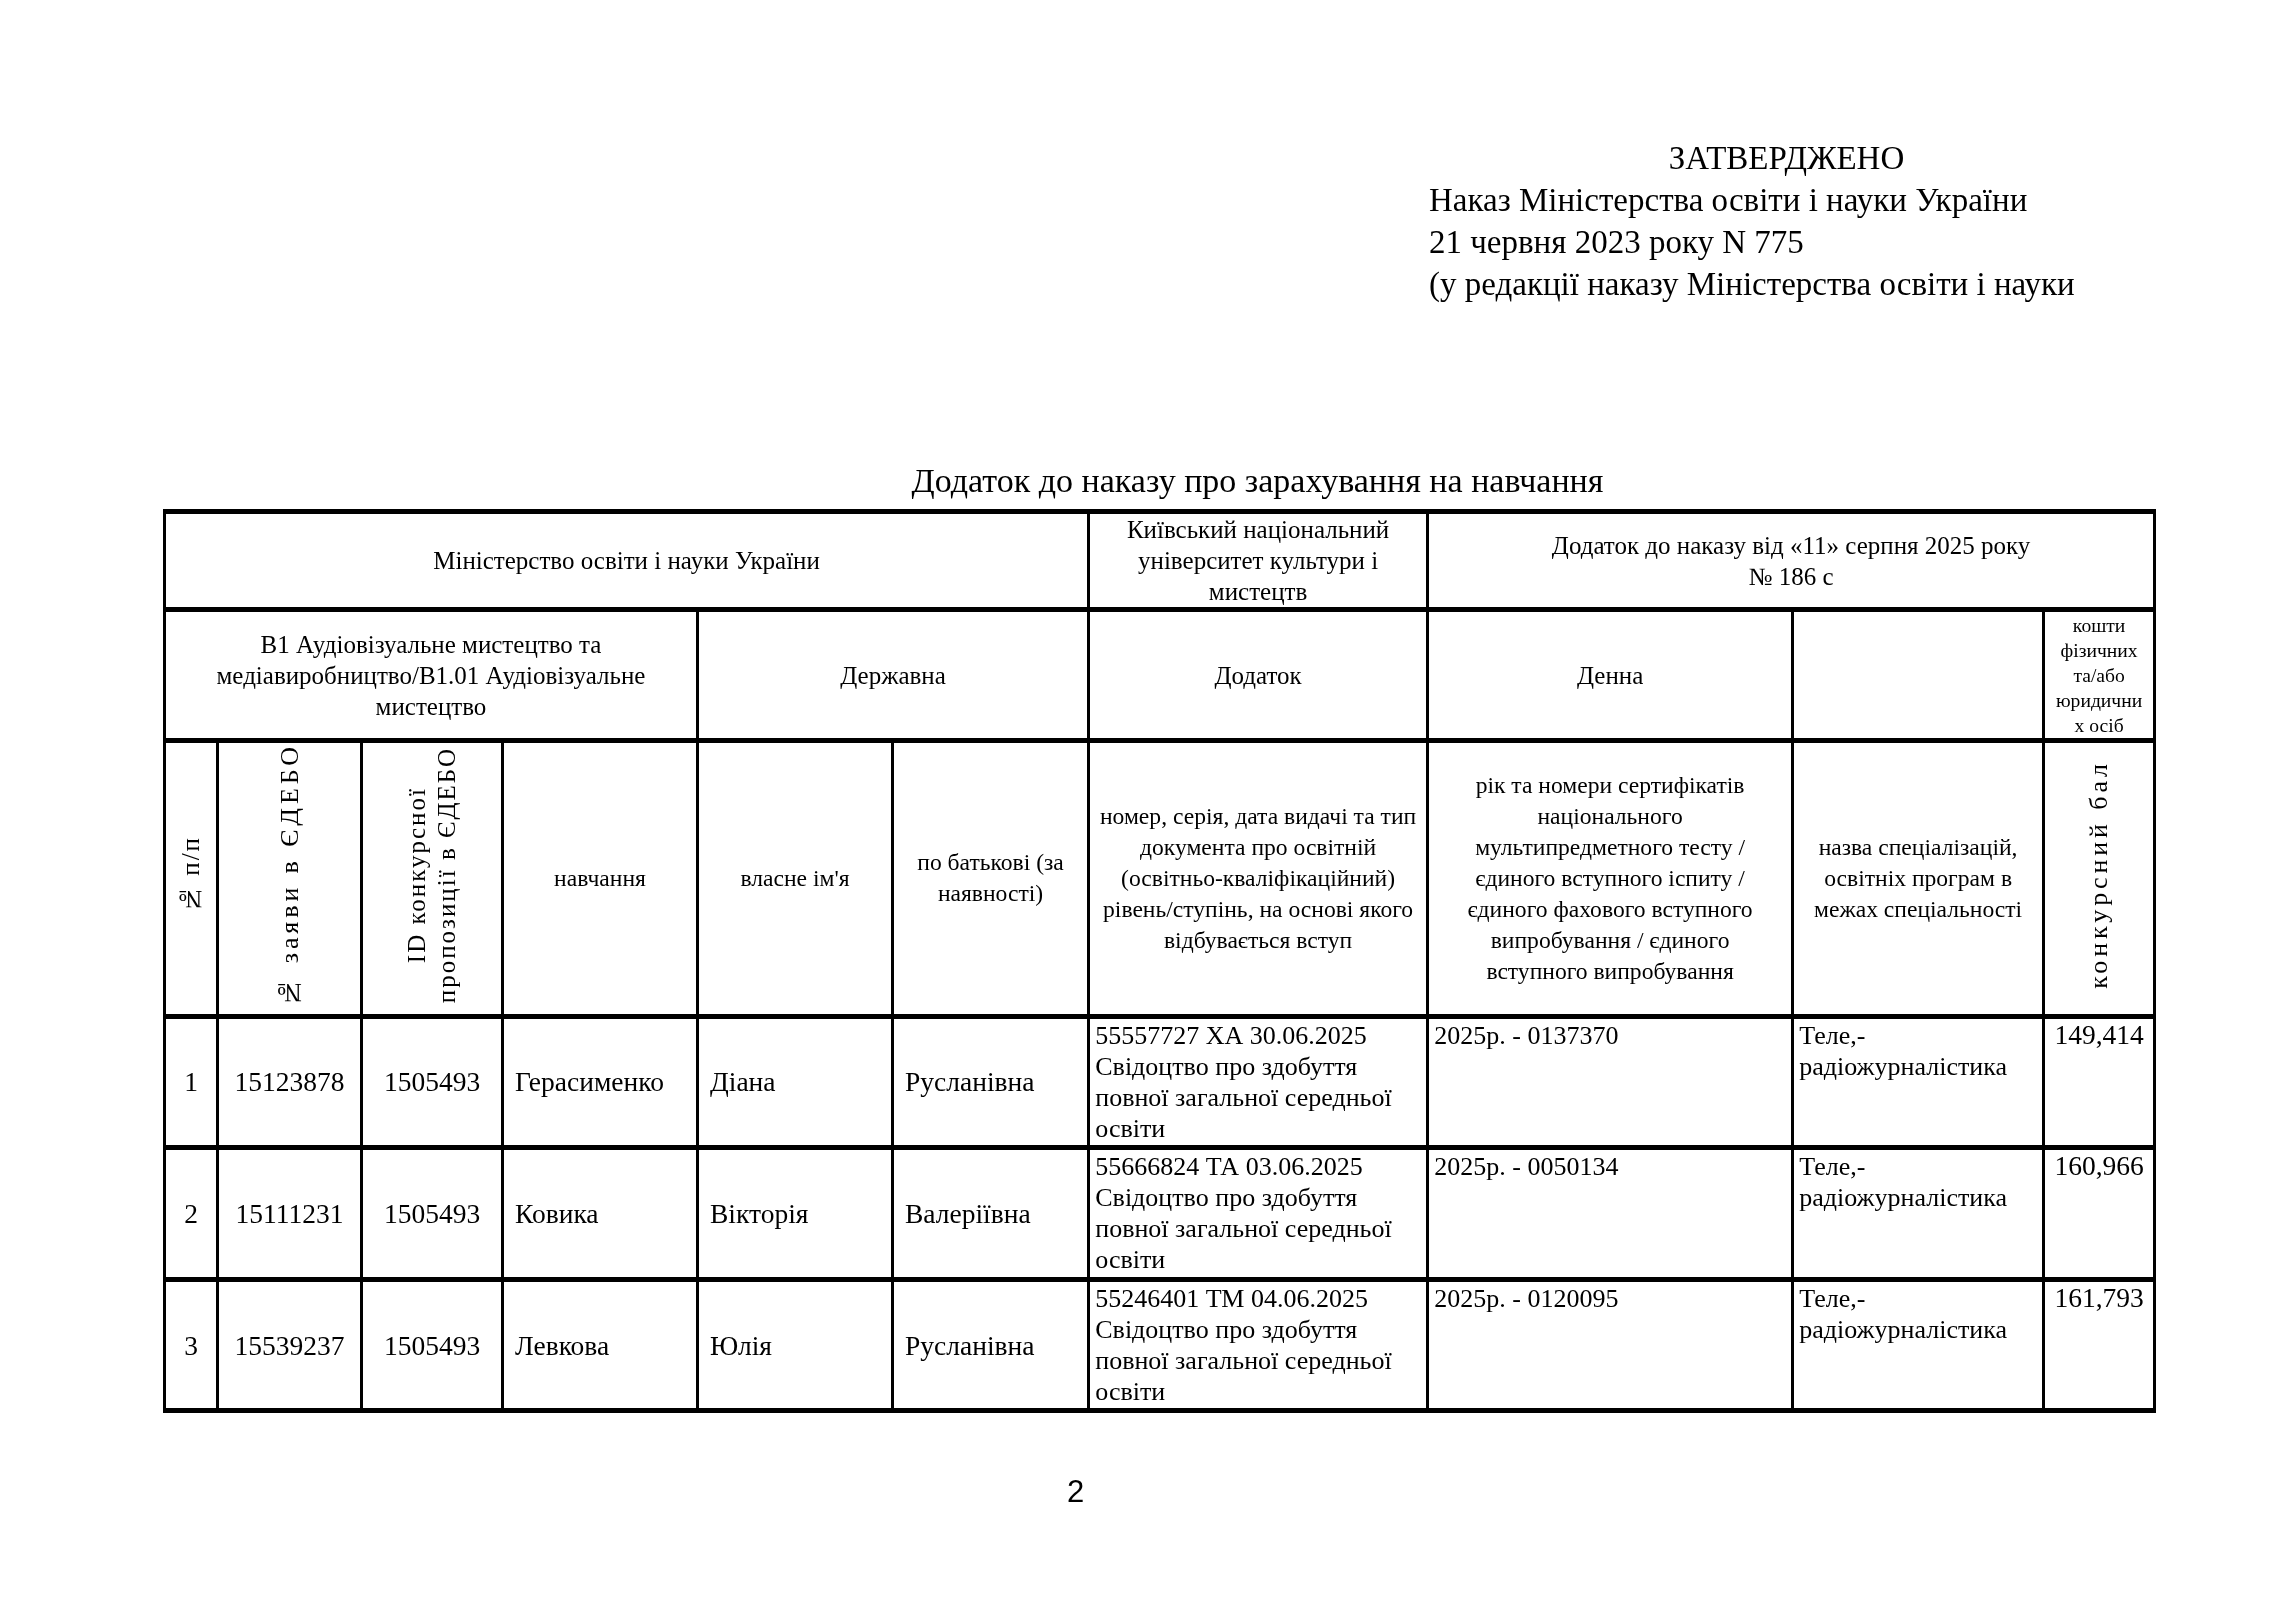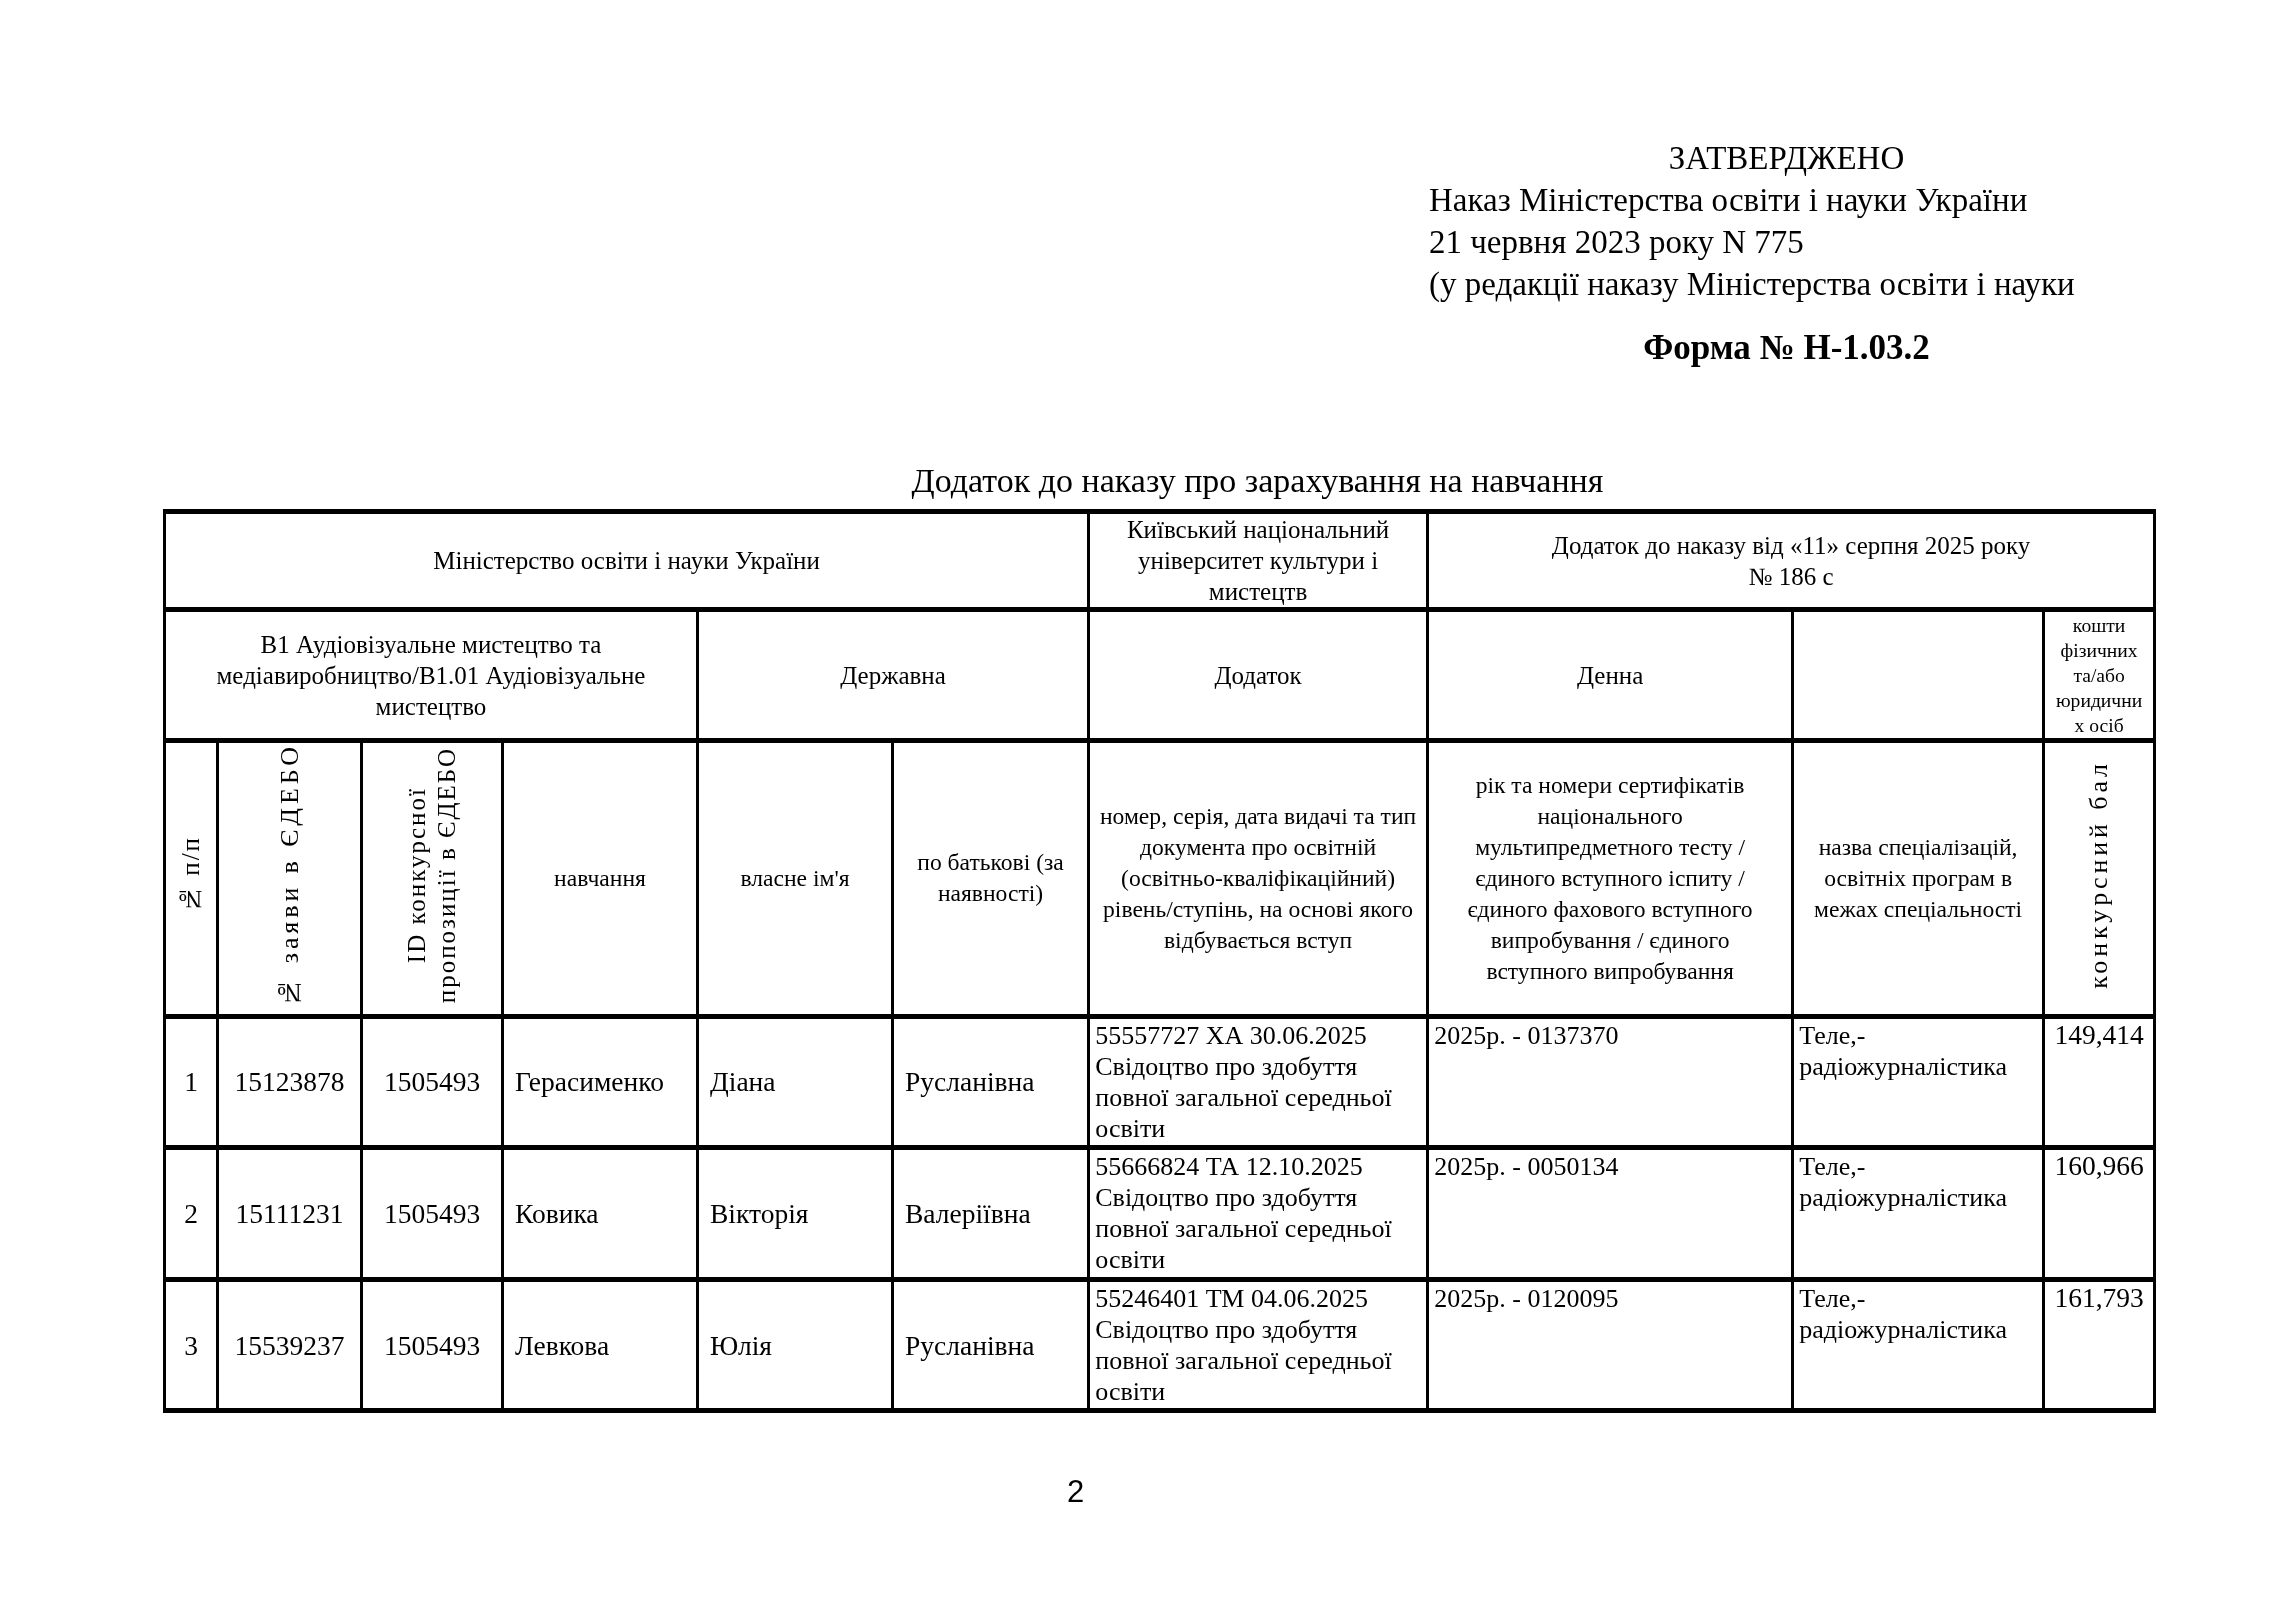--- a/index.html
+++ b/index.html
@@ -63,21 +63,20 @@
 </head>
 <body>
 
 <div class="page">
 
   <div class="approval">
     <div class="approval-center">ЗАТВЕРДЖЕНО</div>
     <div>Наказ Міністерства освіти і науки України</div>
     <div>21 червня 2023 року N 775</div>
     <div>(у редакції наказу Міністерства освіти і науки</div>
-    <div class="form-label">Форма № Н-1.03.2</div>
   </div>
 
   <div class="doc-title">Додаток до наказу про зарахування на навчання</div>
 
   <table class="main">
     <colgroup>
       <col style="width:53px">
         <col style="width:144px">
         <col style="width:141px">
       <col style="width:195px">
@@ -158,21 +157,21 @@
       <td class="d top">149,414</td>
     </tr>
 
     <tr class="dr">
       <td class="d">2</td>
       <td class="d">15111231</td>
       <td class="d">1505493</td>
       <td class="d tl">Ковика</td>
       <td class="d tl">Вікторія</td>
       <td class="d tl">Валеріївна</td>
-      <td class="doc pre">55666824 ТА 12.10.2025
+      <td class="doc pre">55666824 ТА 03.06.2025
 Свідоцтво про здобуття
 повної загальної середньої
 освіти</td>
       <td class="doc">2025р. - 0050134</td>
       <td class="doc pre">Теле,-
 радіожурналістика</td>
       <td class="d top">160,966</td>
     </tr>
 
     <tr class="dr">

